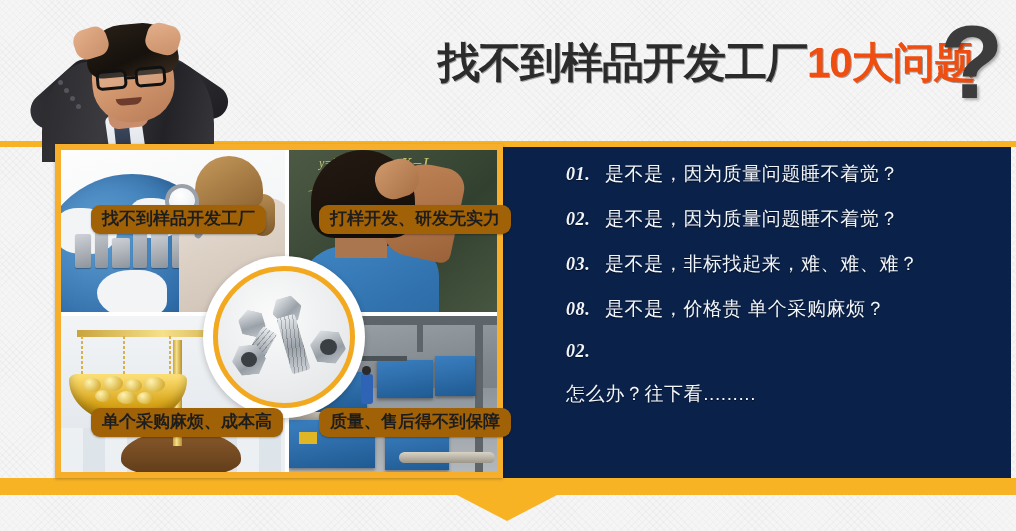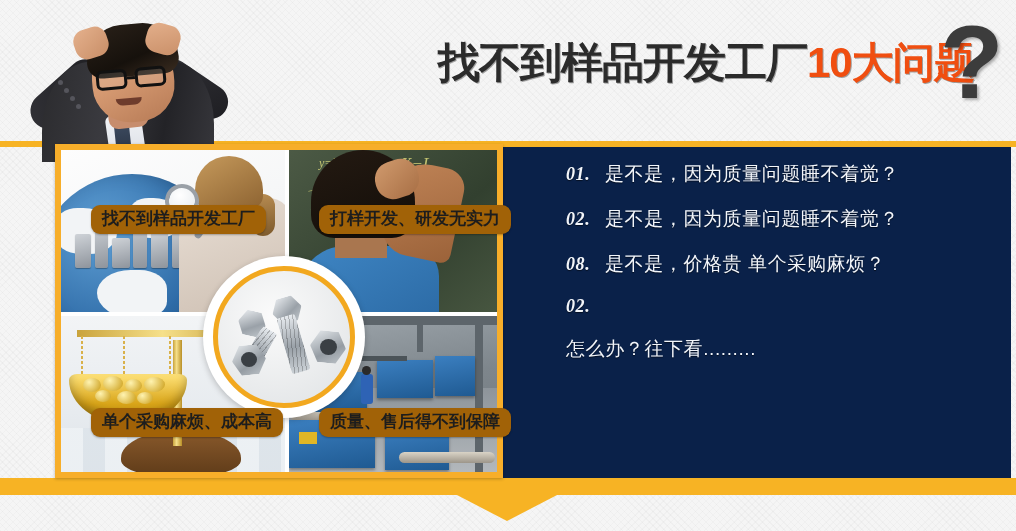--- a/index.html
+++ b/index.html
@@ -479,20 +479,24 @@
   <div id="problem-list">
     <div class="prob">
       <span class="num">01.</span>
       <span class="txt">是不是，因为质量问题睡不着觉？</span>
     </div>
     <div class="prob">
       <span class="num">02.</span>
       <span class="txt">是不是，因为质量问题睡不着觉？</span>
     </div>
     <div class="prob">
+      <span class="num">03.</span>
+      <span class="txt">是不是，非标找起来，难、难、难？</span>
+    </div>
+    <div class="prob">
       <span class="num">08.</span>
       <span class="txt">是不是，价格贵 单个采购麻烦？</span>
     </div>
     <div class="prob">
       <span class="num">02.</span>
     </div>
     <div id="closing">怎么办？往下看.........</div>
   </div>
 </div>
 

